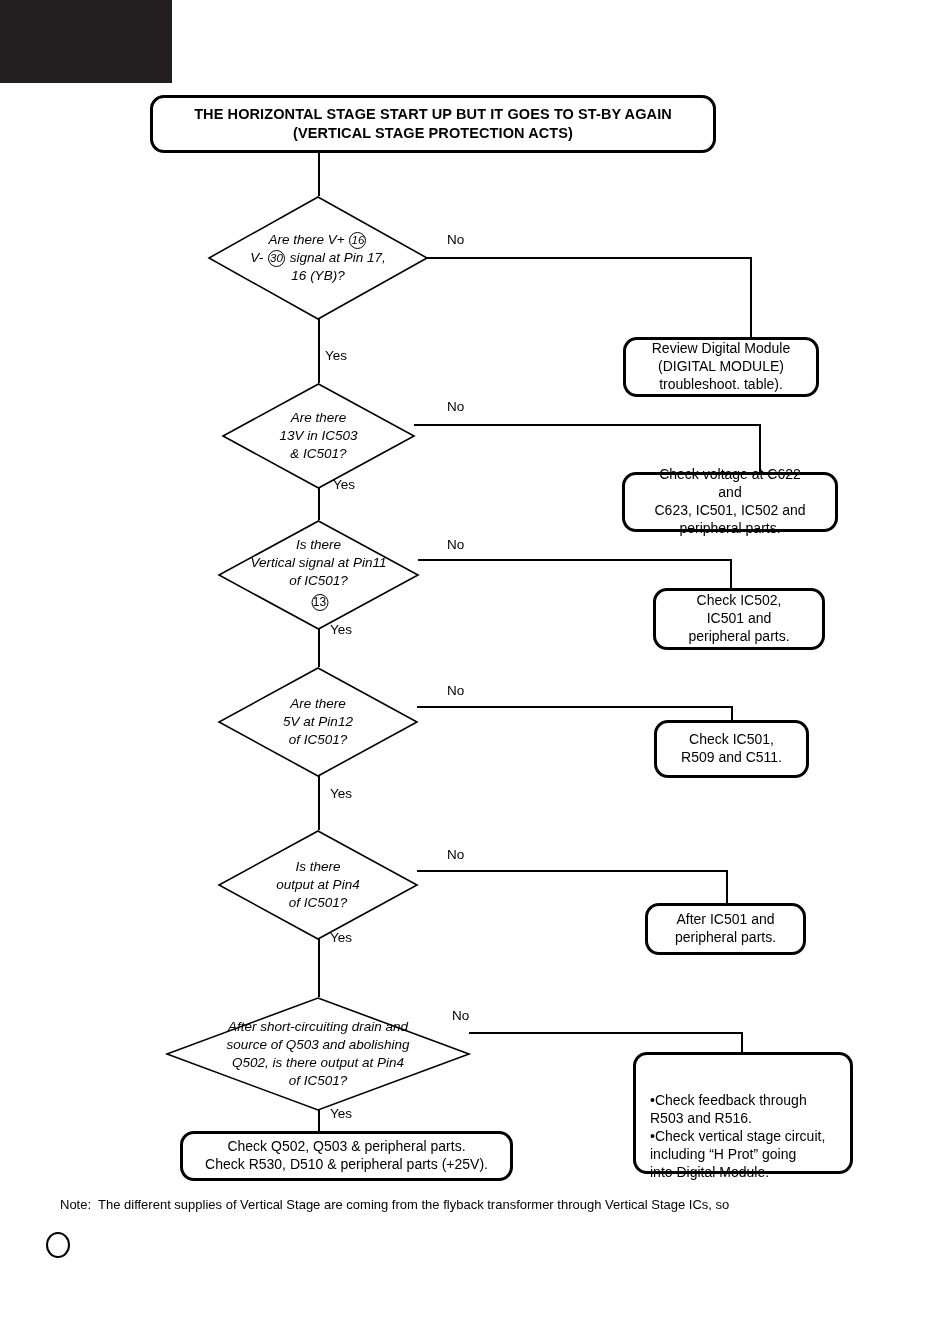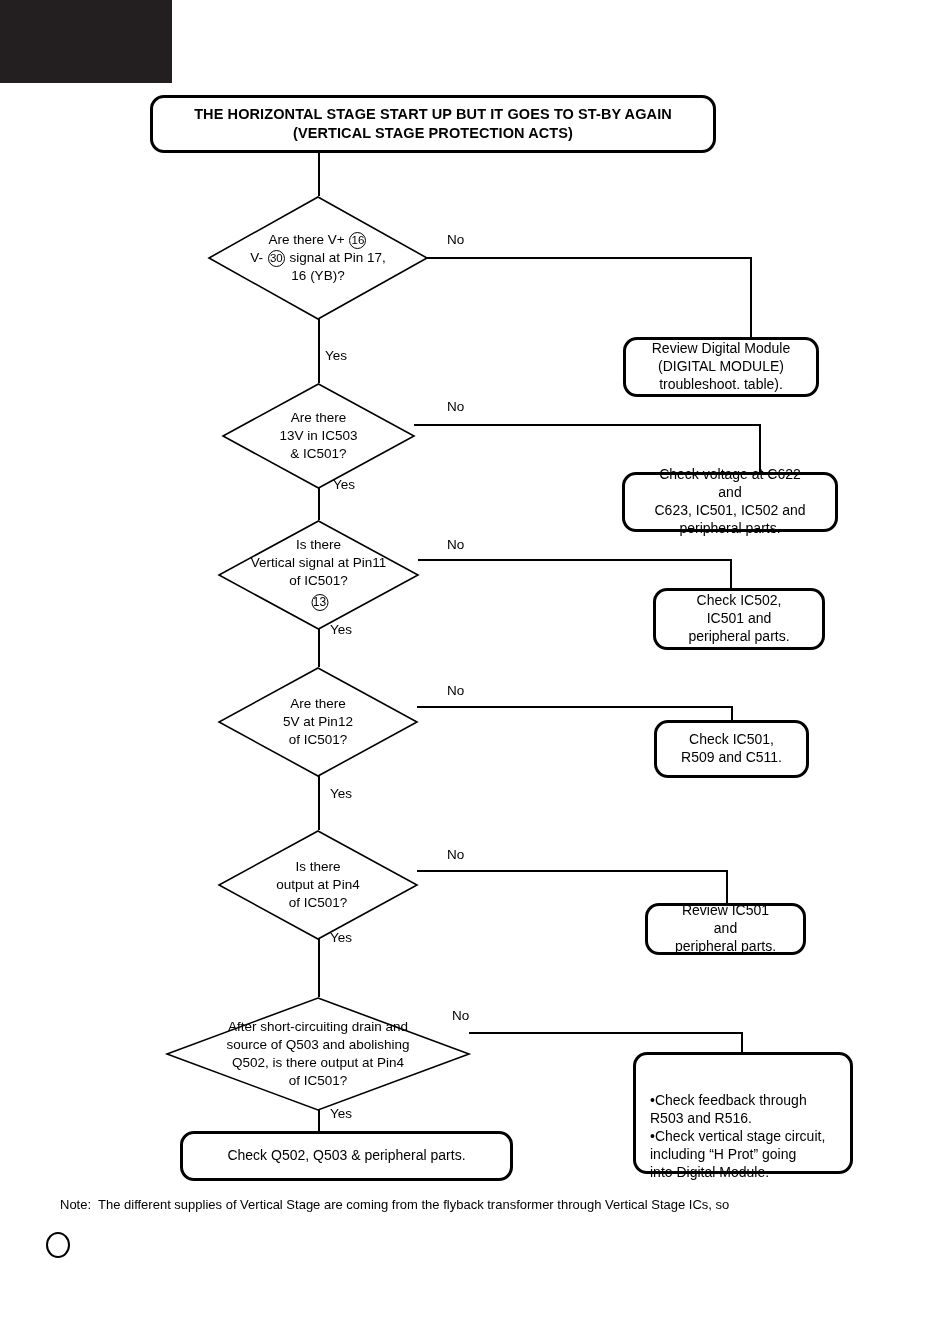--- a/index.html
+++ b/index.html
@@ -66,21 +66,21 @@
     left: 0; top: 0;
     width: 100%; height: 100%;
     display: flex;
     align-items: center;
     justify-content: center;
     text-align: center;
     font-size: 13.5px;
     line-height: 1.33;
     pointer-events: none;
   }
-  .diamond-text .dt-inner { width: 86%; }
+  .diamond-text .dt-inner { width: 86%; font-style: italic; }
 
   
   .circ {
     display: inline-block;
     border: 1.4px solid #000;
     border-radius: 50%;
     width: 17px;
     height: 17px;
     line-height: 15px;
     text-align: center;
@@ -274,21 +274,21 @@
       </div>
     </div>
   </div>
 
   <div class="ln ln-h" style="left:417px; top:870px; width:310px;"></div>
   <div class="ln ln-v" style="left:726px; top:870px; height:33px;"></div>
   <div class="blabel" style="left:447px; top:847px;">No</div>
 
   <div class="rbox action-box" style="left:645px; top:903px; width:161px; height:52px;">
     <div class="inner">
-      <div>Review IC501 and</div>
+      <div>After IC501 and</div>
       <div>peripheral parts.</div>
     </div>
   </div>
 
   <div class="ln ln-v" style="left:318px; top:939px; height:58px;"></div>
   <div class="blabel" style="left:330px; top:930px;">Yes</div>
 
   <div class="diamond-wrap" style="left:166px; top:997px; width:304px; height:114px;">
     <svg width="304" height="114" viewBox="0 0 304 114">
       <polygon points="152,1 303,57 152,113 1,57" fill="#ffffff" stroke="#000000" stroke-width="1.6"></polygon>
@@ -316,20 +316,21 @@
       <div>   into Digital Module.</div>
     </div>
   </div>
 
   <div class="ln ln-v" style="left:318px; top:1110px; height:22px;"></div>
   <div class="blabel" style="left:330px; top:1106px;">Yes</div>
 
   <div class="rbox action-box" style="left:180px; top:1131px; width:333px; height:50px;">
     <div class="inner">
       <div>Check  Q502, Q503 &amp; peripheral parts.</div>
+      <div>Check R530, D510 &amp; peripheral parts (+25V).</div>
     </div>
   </div>
 
   <div class="note" style="left:60px; top:1195px; width:860px;">
     <span class="note-lead">Note:</span>
     <span class="note-l1">The different supplies of Vertical Stage are coming from the flyback transformer through Vertical Stage ICs, so</span>
   </div>
 
   <div class="page-circle" style="left:46px; top:1232px;"></div>
 

